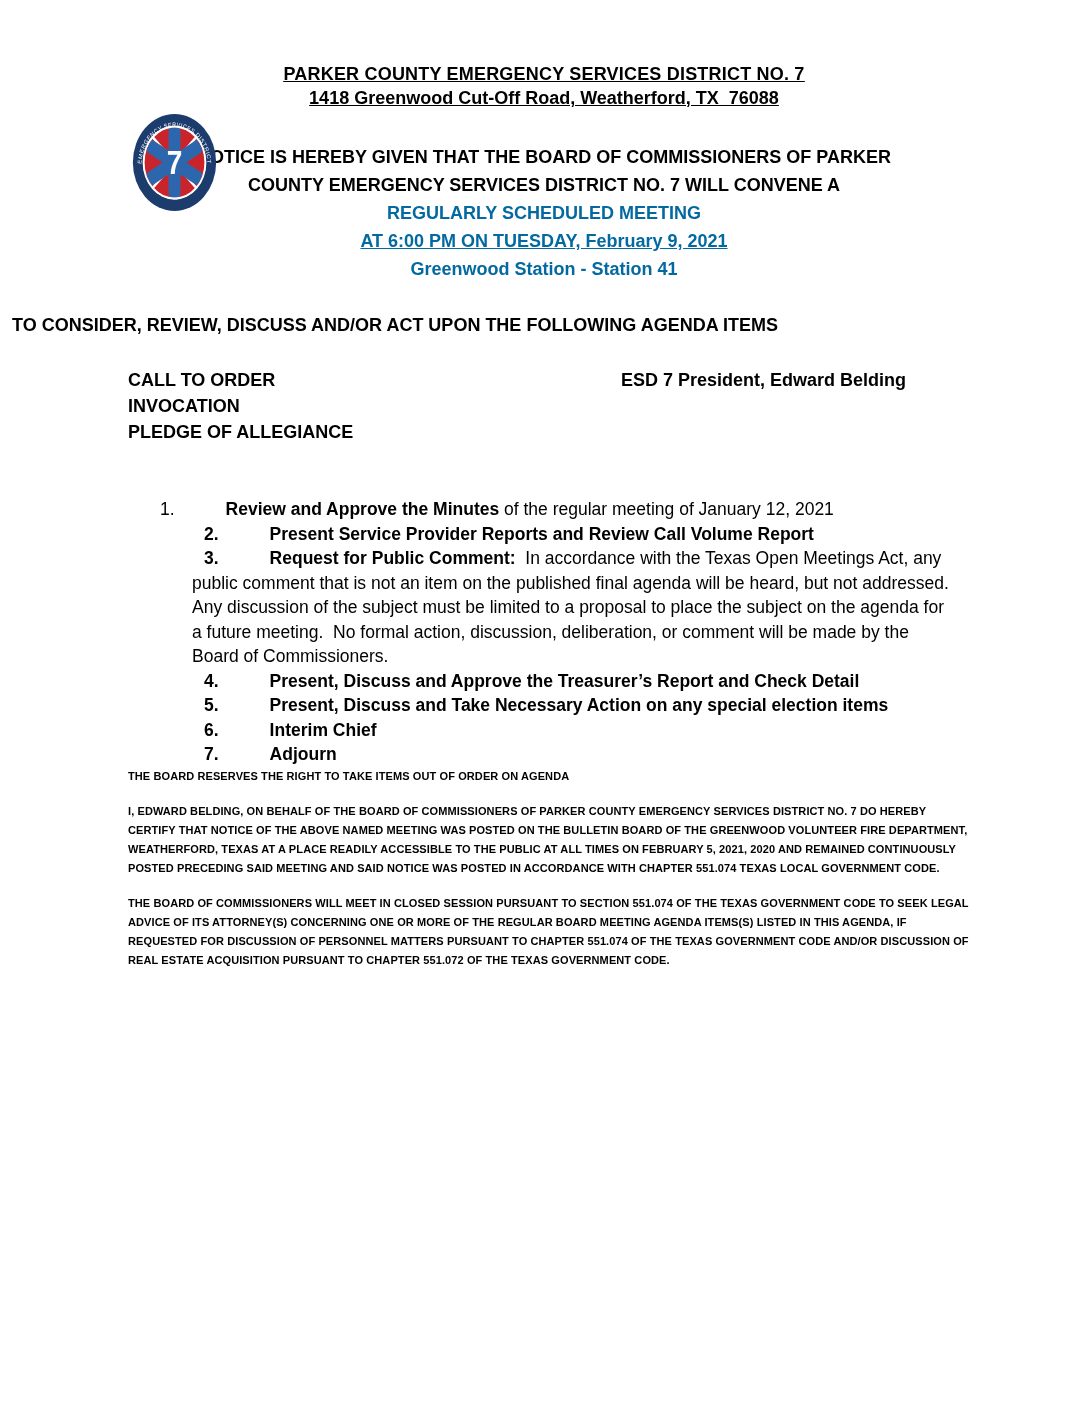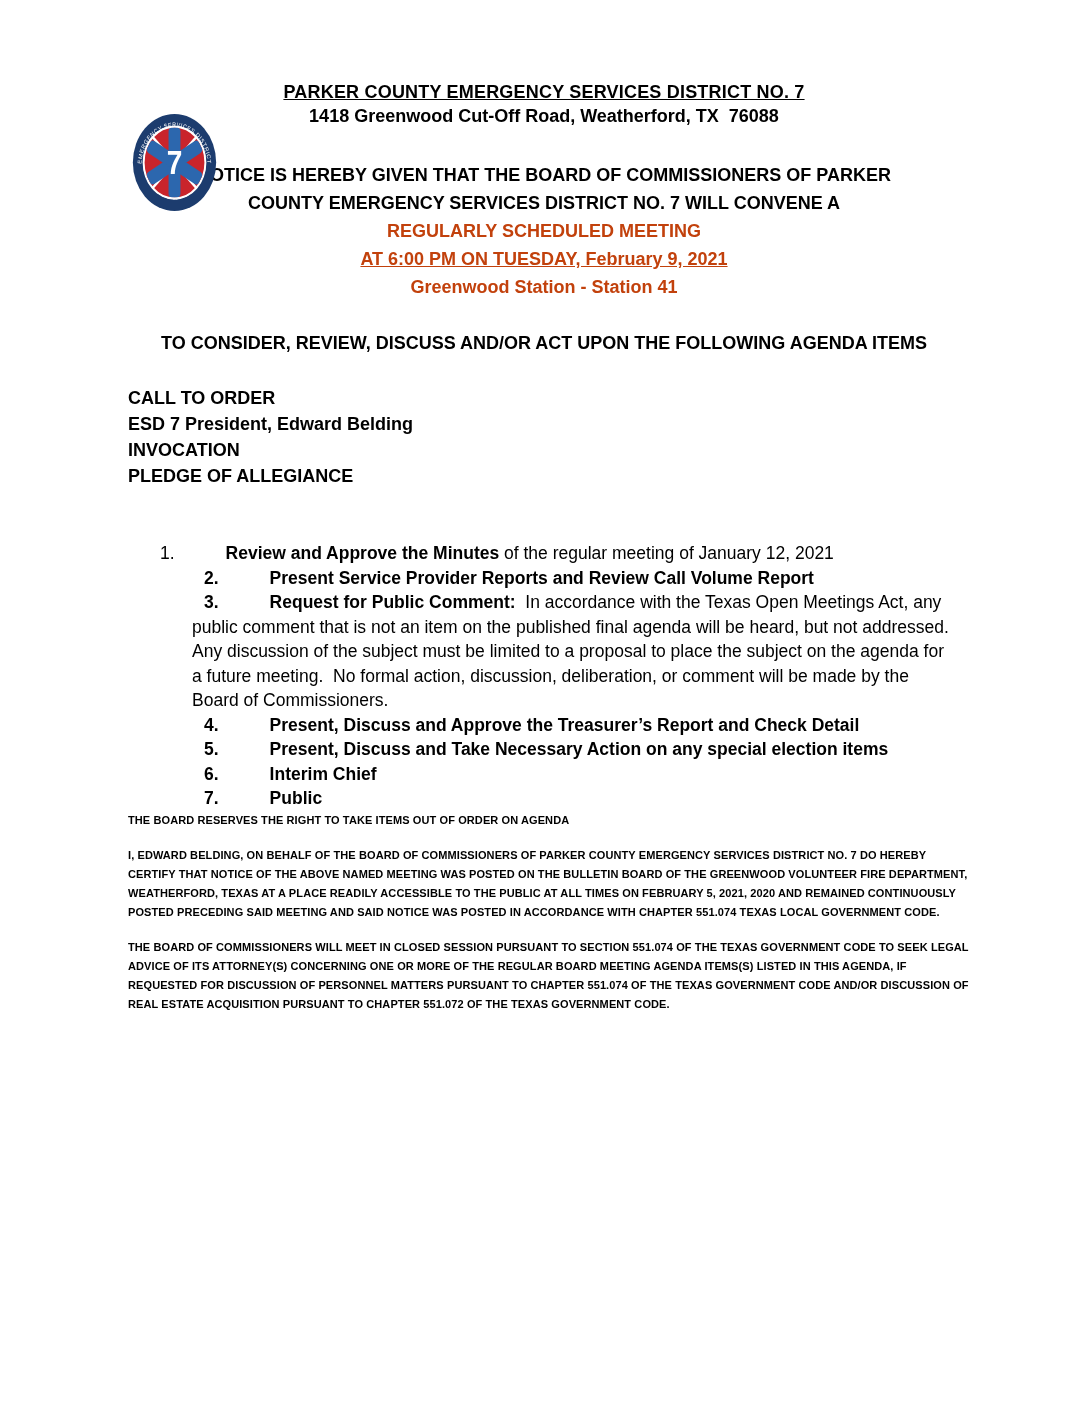--- a/index.html
+++ b/index.html
@@ -12,38 +12,38 @@
     overflow:hidden;
   }
   .t { white-space:pre-wrap; }
   .b { font-weight:700;margin-left:44px; }
   .rg { font-weight:400; }
 
   
   .seal { position:absolute; left:132px; top:113px; width:85px; height:99px; }
 
   
-  .header { padding-top:82px; text-align:center; }
+  .header { padding-top:64px; text-align:center;text-decoration:underline; }
   .title {
     font-size:18px; font-weight:700;
     text-decoration:underline;
     letter-spacing:0.2px;
   }
   .address { font-size:18px; font-weight:700; margin-top:3px; }
 
   
   .notice { margin-top:34px; text-align:center; font-size:18px; font-weight:700; line-height:28px; }
-  .red { color:#c2410c; }
+  .red { color:#0369a1; }
   .u { text-decoration:underline; }
 
-  .consider { margin-top:28px; text-align:center; font-size:18px; font-weight:700; line-height:28px; }
+  .consider { margin-top:28px; font-size:18px; font-weight:700; line-height:28px;padding-left:12px; }
 
   
   .officers { margin:28px 0 0 128px; width:778px; font-size:18px; font-weight:700; line-height:26px; }
-  .officers-row { display:flex; justify-content:space-between;flex-direction:column; }
+  .officers-row { display:flex; justify-content:space-between; }
 
   
   .agenda {
     margin:52px 0 0 160px; width:792px;
     font-size:17.5px; line-height:24.5px;
     list-style:none; padding:0;
   }
   .agenda li { padding-left:32px; text-indent:-32px; white-space:pre-wrap; }
   .agenda .num { margin-right:7px; }
 
@@ -117,18 +117,18 @@
   <div class="t">PLEDGE OF ALLEGIANCE</div>
 </div>
 
 <ol class="agenda">
   <li><span class="num rg">1.</span><span class="b">Review and Approve the Minutes</span><span class="rg"> of the regular meeting of January 12, 2021</span></li>
   <li><span class="num b">2.</span><span class="b">Present Service Provider Reports and Review Call Volume Report</span><span class="rg"></span></li>
   <li><span class="num b">3.</span><span class="b">Request for Public Comment:</span><span class="rg">  In accordance with the Texas Open Meetings Act, any public comment that is not an item on the published final agenda will be heard, but not addressed.  Any discussion of the subject must be limited to a proposal to place the subject on the agenda for a future meeting.  No formal action, discussion, deliberation, or comment will be made by the Board of Commissioners.</span></li>
   <li><span class="num b">4.</span><span class="b">Present, Discuss and Approve the Treasurer’s Report and Check Detail</span><span class="rg"></span></li>
   <li><span class="num b">5.</span><span class="b">Present, Discuss and Take Necessary Action on any special election items</span><span class="rg"></span></li>
   <li><span class="num b">6.</span><span class="b">Interim Chief</span><span class="rg"></span></li>
-  <li><span class="num b">7.</span><span class="b">Public</span><span class="rg"></span></li>
+  <li><span class="num b">7.</span><span class="b">Adjourn</span><span class="rg"></span></li>
 </ol>
 
 <div class="smallprint reserves t">THE BOARD RESERVES THE RIGHT TO TAKE ITEMS OUT OF ORDER ON AGENDA</div>
 <div class="smallprint para t">I, EDWARD BELDING, ON BEHALF OF THE BOARD OF COMMISSIONERS OF PARKER COUNTY EMERGENCY SERVICES DISTRICT NO. 7 DO HEREBY CERTIFY THAT NOTICE OF THE ABOVE NAMED MEETING WAS POSTED ON THE BULLETIN BOARD OF THE GREENWOOD VOLUNTEER FIRE DEPARTMENT, WEATHERFORD, TEXAS AT A PLACE READILY ACCESSIBLE TO THE PUBLIC AT ALL TIMES ON FEBRUARY 5, 2021, 2020 AND REMAINED CONTINUOUSLY POSTED PRECEDING SAID MEETING AND SAID NOTICE WAS POSTED IN ACCORDANCE WITH CHAPTER 551.074 TEXAS LOCAL GOVERNMENT CODE.</div>
 <div class="smallprint para t">THE BOARD OF COMMISSIONERS WILL MEET IN CLOSED SESSION PURSUANT TO SECTION 551.074 OF THE TEXAS GOVERNMENT CODE TO SEEK LEGAL ADVICE OF ITS ATTORNEY(S) CONCERNING ONE OR MORE OF THE REGULAR BOARD MEETING AGENDA ITEMS(S) LISTED IN THIS AGENDA, IF REQUESTED FOR DISCUSSION OF PERSONNEL MATTERS PURSUANT TO CHAPTER 551.074 OF THE TEXAS GOVERNMENT CODE AND/OR DISCUSSION OF REAL ESTATE ACQUISITION PURSUANT TO CHAPTER 551.072 OF THE TEXAS GOVERNMENT CODE.</div>
 
 </body></html>

